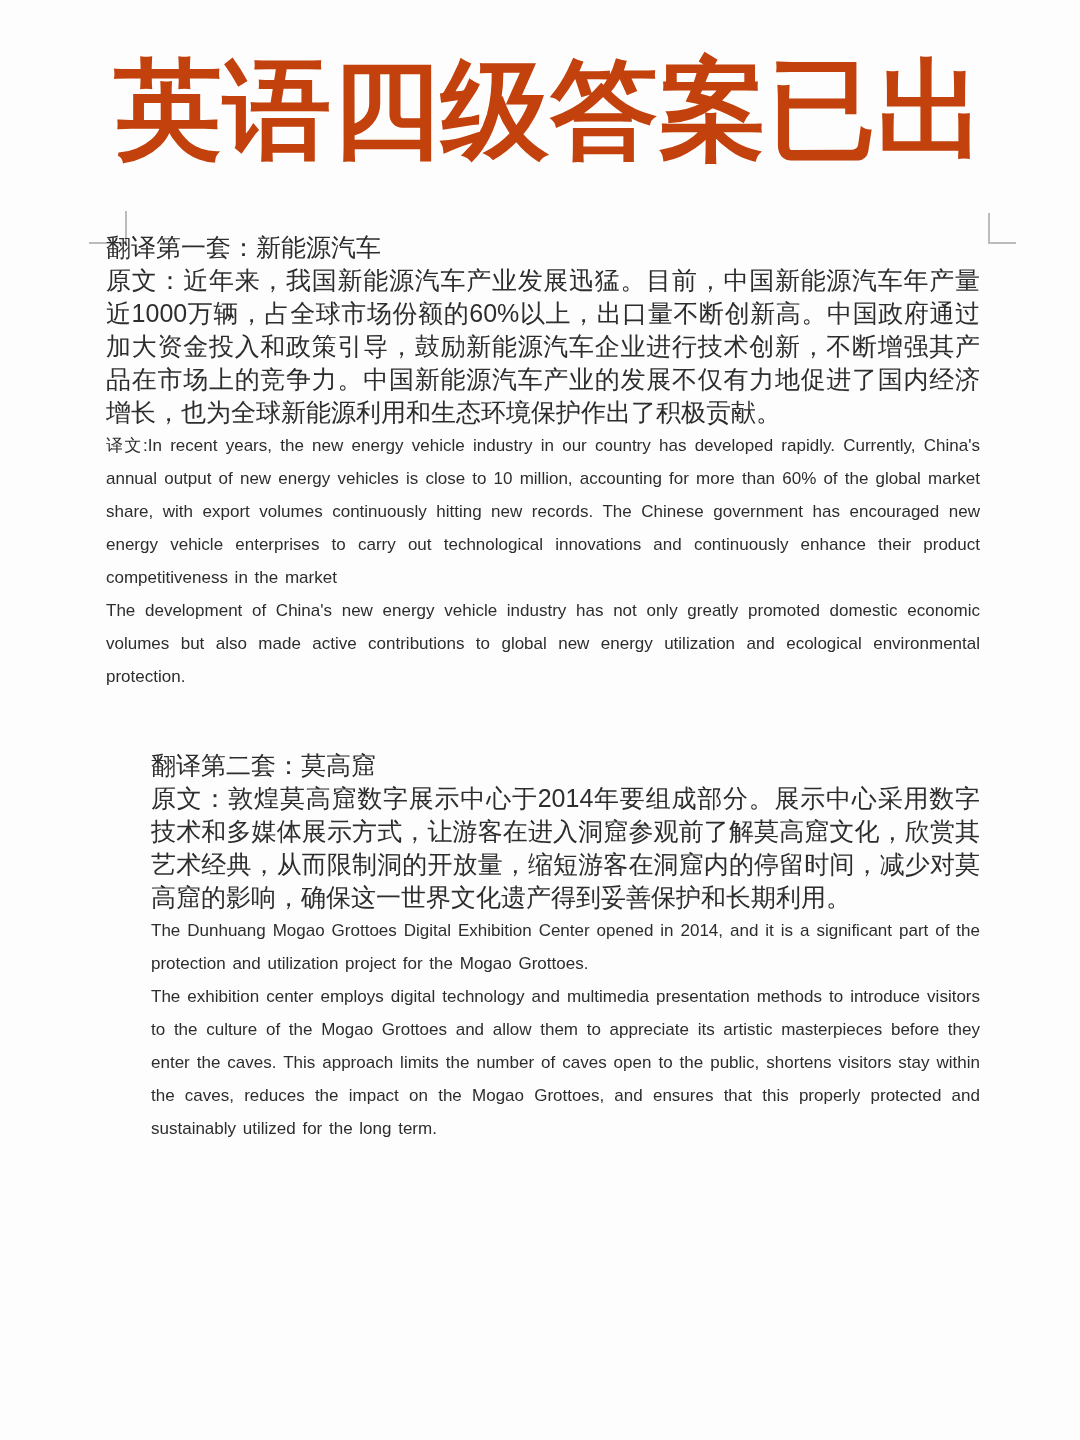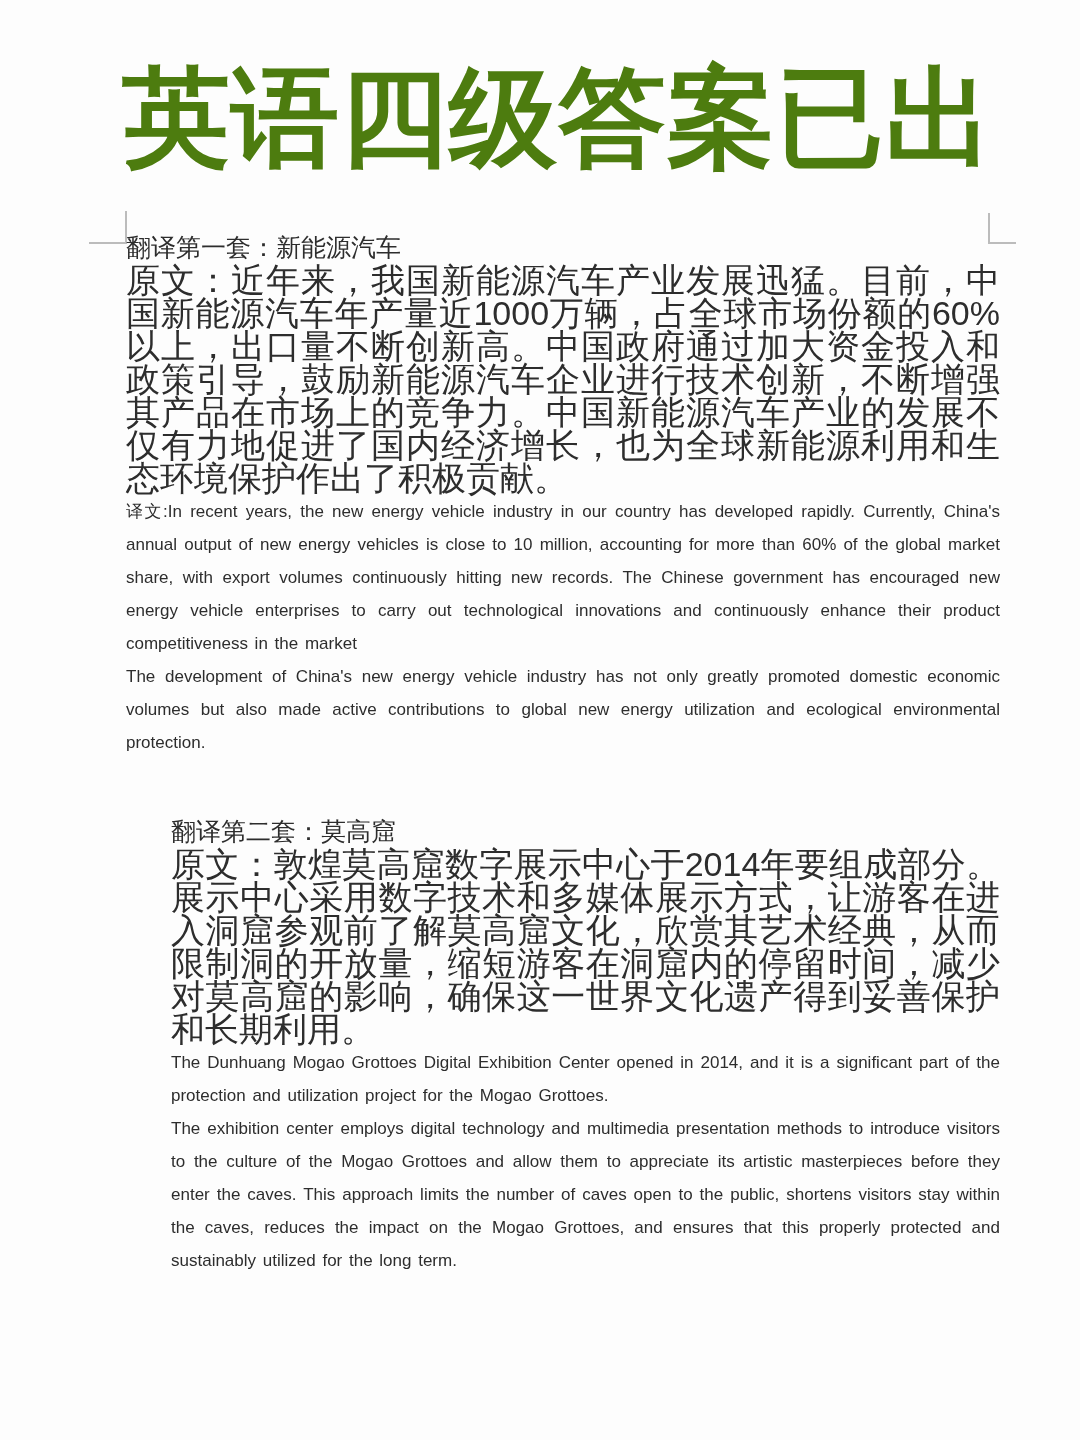--- a/index.html
+++ b/index.html
@@ -11,27 +11,27 @@
     font-family: "Liberation Sans", sans-serif;
     position: relative;
     overflow: hidden;
   }
 
   
   .page-title {
     position: absolute;
     left: 114px;
     top: 40px;
-    margin: 8px;
+    margin: 0;
     font-family: "DejaVu Sans", "Liberation Sans", sans-serif;
     font-weight: 700;
     font-size: 108px;
     line-height: 1.3;
     letter-spacing: 1px;
-    color: #4d7c0f;
+    color: #c2410c;
     white-space: nowrap;
   }
 
   
   .corner-mark { position: absolute; }
   .corner-mark.left {
     left: 89px; top: 211px;
     width: 36px; height: 31px;
     border-right: 2px solid #bcbcbc;
     border-bottom: 2px solid #bcbcbc;
@@ -39,29 +39,29 @@
   .corner-mark.right {
     left: 988px; top: 213px;
     width: 26px; height: 29px;
     border-left: 2px solid #bcbcbc;
     border-bottom: 2px solid #bcbcbc;
   }
 
   
   .doc-content {
     position: absolute;
-    left: 126px;
+    left: 106px;
     top: 231px;
     width: 874px;
   }
   .doc-content p { margin: 0; }
 
   .para { text-align: justify; }
   .para.zh {
-    font-size: 34px;
+    font-size: 25px;
     line-height: 33px;
   }
   .para.en {
     font-size: 17px;
     line-height: 33px;
     word-spacing: 2px;
   }
   .section-heading {
     font-size: 25px;
     line-height: 33px;

